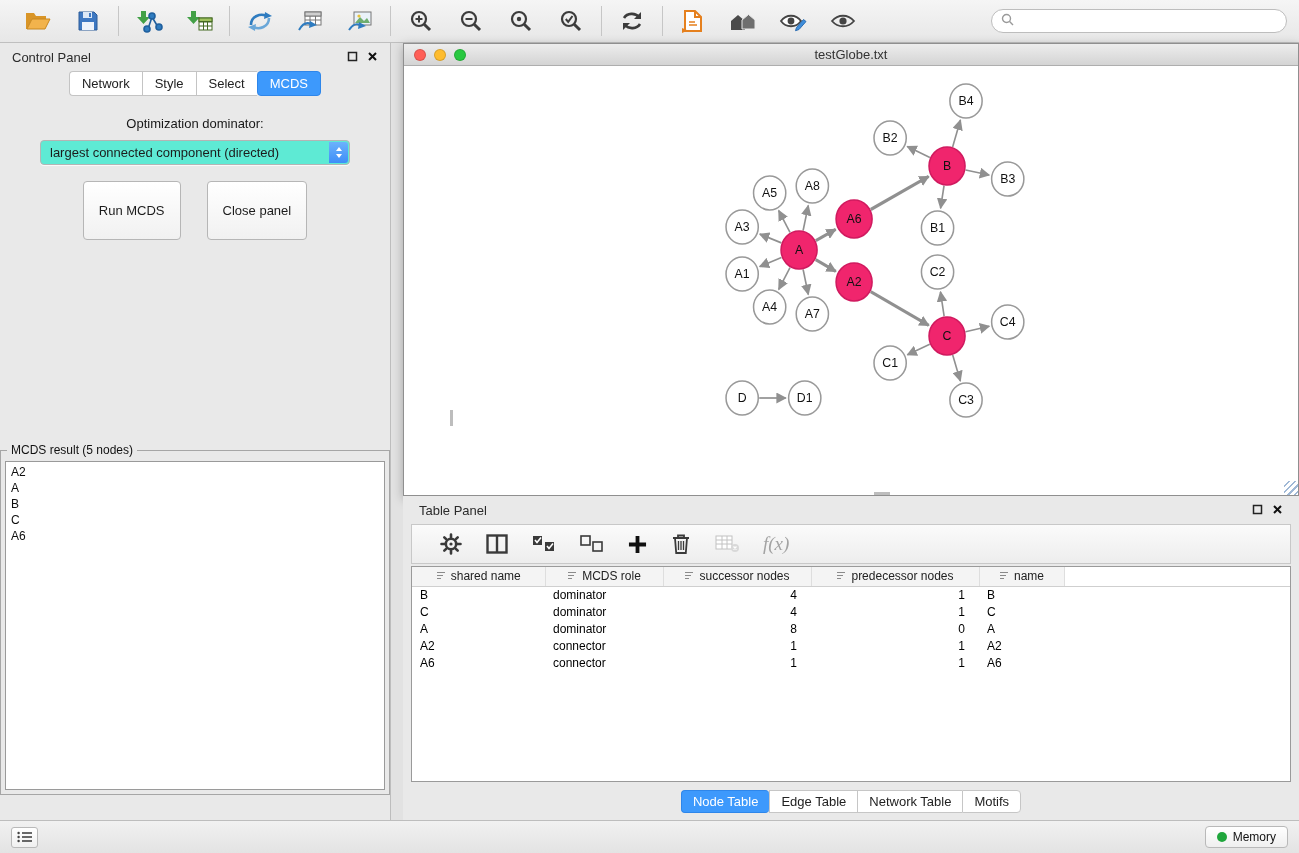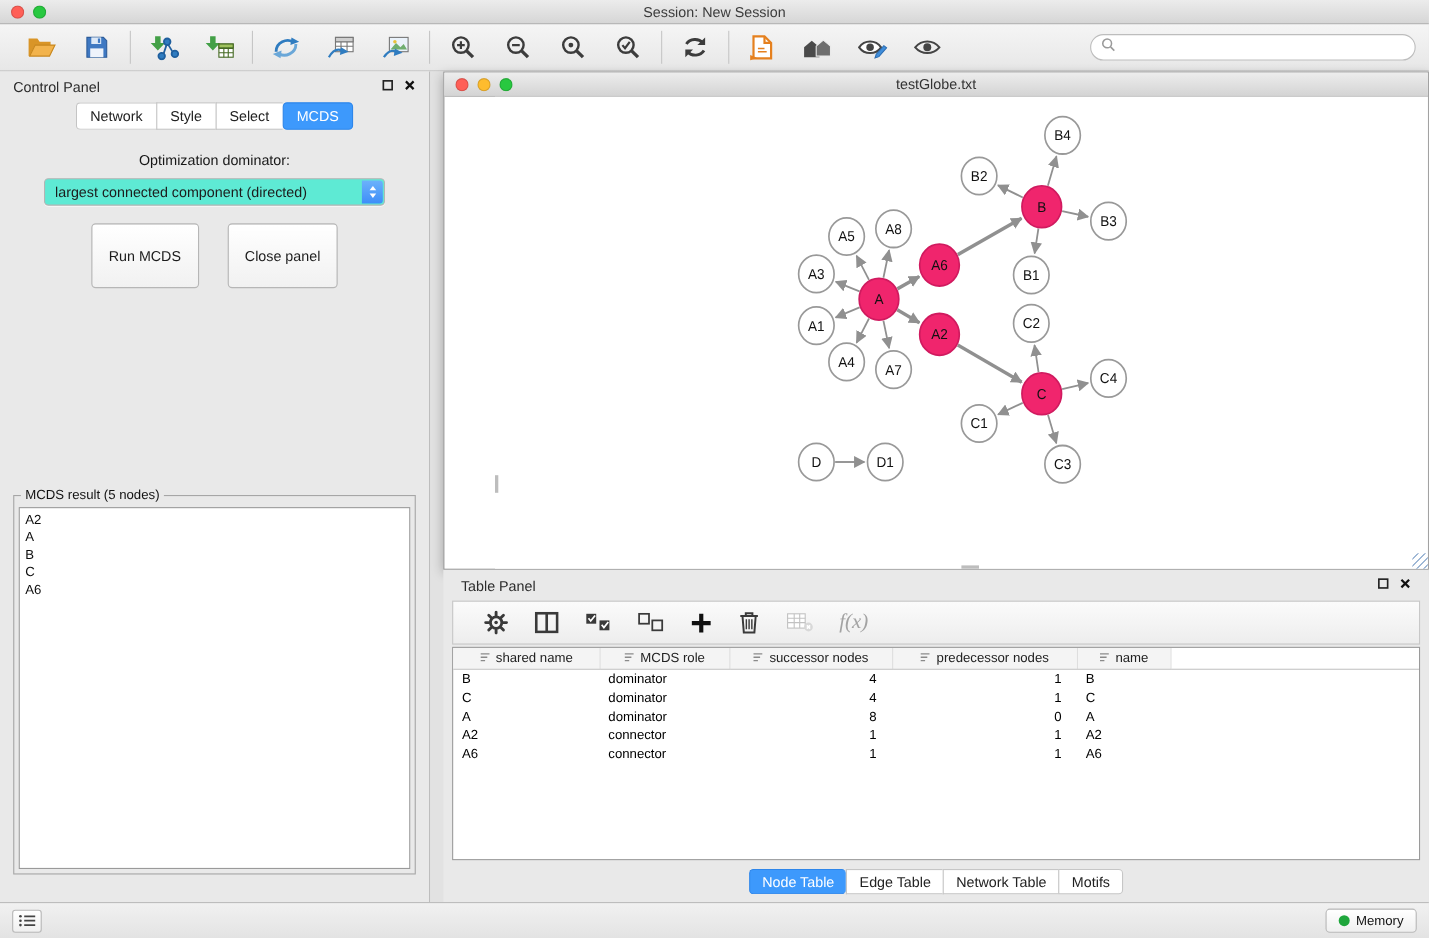--- a/index.html
+++ b/index.html
@@ -39,21 +39,21 @@
   .cp-tab.active{background:#3d99fc;border-color:#2e86ea;color:#fff;border-radius:4px;}
   .cp-opt-label{text-align:center;font-size:13px;margin-top:16px;color:#171717;}
   .popup-wrap{display:flex;justify-content:center;margin-top:9px;}
   .popup{width:310px;height:25px;background:#5eead4;border:1px solid #b4b4b4;border-radius:4px;display:flex;align-items:center;font-size:13px;padding-left:9px;position:relative;box-shadow:0 1px 0 rgba(255,255,255,.7);}
   .popup-stepper{position:absolute;right:1px;top:1px;bottom:1px;width:19px;background:linear-gradient(#6cb2fb,#3e8ef8);border-radius:0 3px 3px 0;display:flex;flex-direction:column;align-items:center;justify-content:center;}
   .tri-up{width:0;height:0;border-left:3.5px solid transparent;border-right:3.5px solid transparent;border-bottom:4.5px solid #fff;margin-bottom:2.5px;}
   .tri-down{width:0;height:0;border-left:3.5px solid transparent;border-right:3.5px solid transparent;border-top:4.5px solid #fff;}
   .cp-buttons{display:flex;justify-content:center;gap:26px;margin-top:16px;}
   .mac-btn{font-size:13px;padding:21px 15px;background:linear-gradient(#ffffff,#f1f1f1);border:1px solid #b6b6b6;border-radius:4px;color:#1c1c1c;cursor:default;}
   .cp-spacer{flex:1;}
-  .result-group{margin:0 12px 25px;border:1px solid #a6a6a6;position:relative;height:345px;padding:10px 4px 4px;flex:0 0 auto;}
+  .result-group{margin:0 0 25px;border:1px solid #a6a6a6;position:relative;height:345px;padding:10px 4px 4px;flex:0 0 auto;}
   .result-legend{position:absolute;top:-8px;left:6px;background:#e9e9e9;font-size:12px;padding:0 4px;color:#111;}
   .result-list{background:#fff;border:1px solid #9a9a9a;height:100%;overflow:auto;font-size:12px;padding:2px 5px;}
   .result-item{line-height:16px;color:#0d0d0d;}
 
   
   .right-col{flex:1;display:flex;flex-direction:column;min-width:0;padding-left:12px;background:#e2e2e2;}
 
   
   .network-window{height:453px;flex:0 0 auto;background:#fff;border:1px solid #8f8f8f;display:flex;flex-direction:column;box-shadow:0 3px 10px rgba(0,0,0,.28);}
   .nw-titlebar{height:22px;background:linear-gradient(#ededed,#d4d4d4);border-bottom:1px solid #aeaeae;display:flex;align-items:center;position:relative;flex:0 0 auto;}
@@ -89,27 +89,20 @@
   .statusbar{height:33px;background:linear-gradient(#f1f1f1,#e3e3e3);border-top:1px solid #bdbdbd;display:flex;align-items:center;padding:0 11px;flex:0 0 auto;}
   .status-left-btn{width:27px;height:21px;border:1px solid #b9b9b9;border-radius:3px;background:linear-gradient(#fff,#f0f0f0);display:flex;align-items:center;justify-content:center;}
   .memory-btn{margin-left:auto;display:flex;align-items:center;gap:6px;border:1px solid #b9b9b9;border-radius:4px;background:linear-gradient(#ffffff,#efefef);padding:2px 11px;font-size:12px;height:22px;color:#111;}
   .memory-dot{width:10px;height:10px;border-radius:50%;background:#1fa63c;}
 </style>
 </head>
 <body>
 
 <div class="app">
 
-  <div class="titlebar">
-    <div class="traffic">
-      <span class="light red"></span>
-      <span class="light green"></span>
-    </div>
-    <div class="titlebar-title">Session: New Session</div>
-  </div>
 
   <div class="toolbar">
     <div class="tb-group">
       <span class="tb-btn">
         <svg width="28" height="24" viewBox="0 0 28 24">
             <path d="M2 4h8l2 3h10v3H8L3 20H2z" fill="#d99527"></path>
             <path d="M8 10h18l-5 10H3z" fill="#f2b34c" stroke="#c8871e" stroke-width="1"></path>
           </svg>
       </span>
       <span class="tb-btn">

